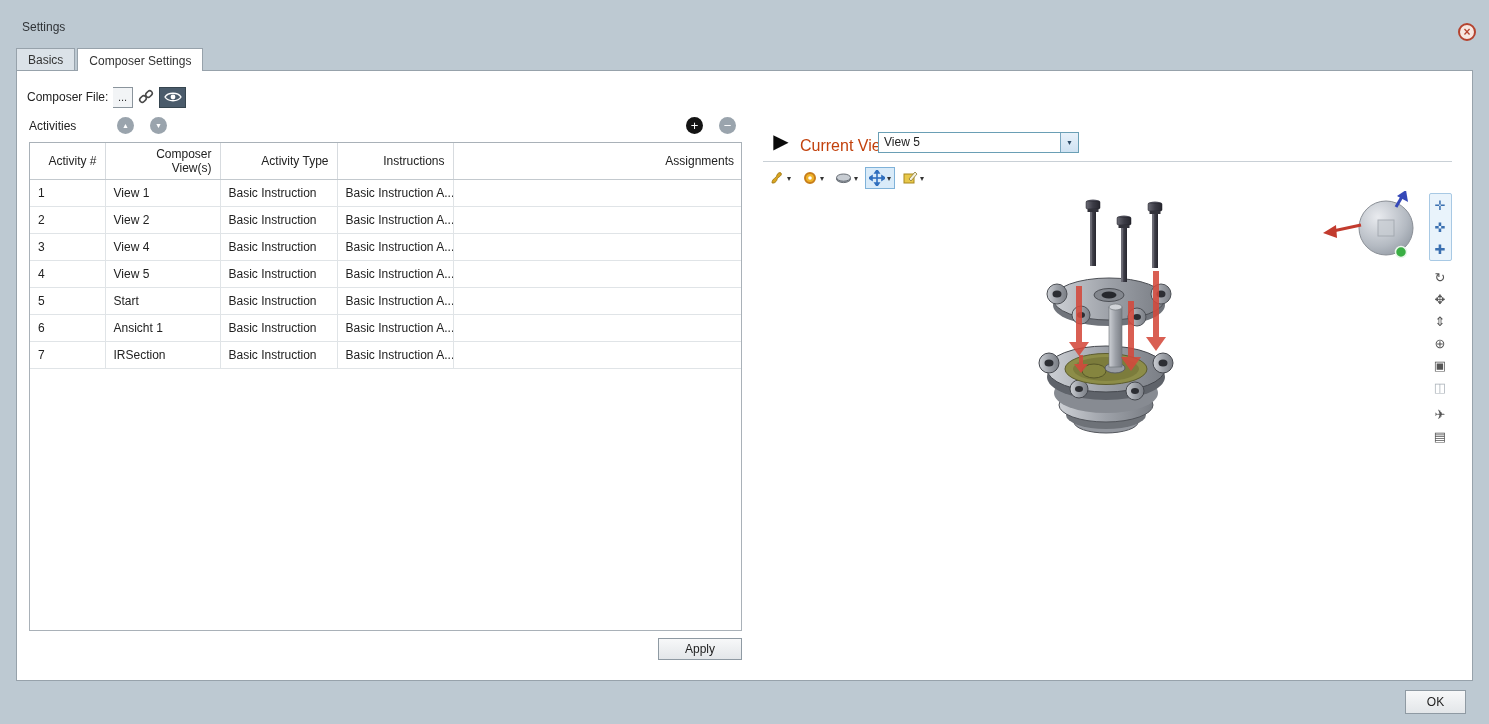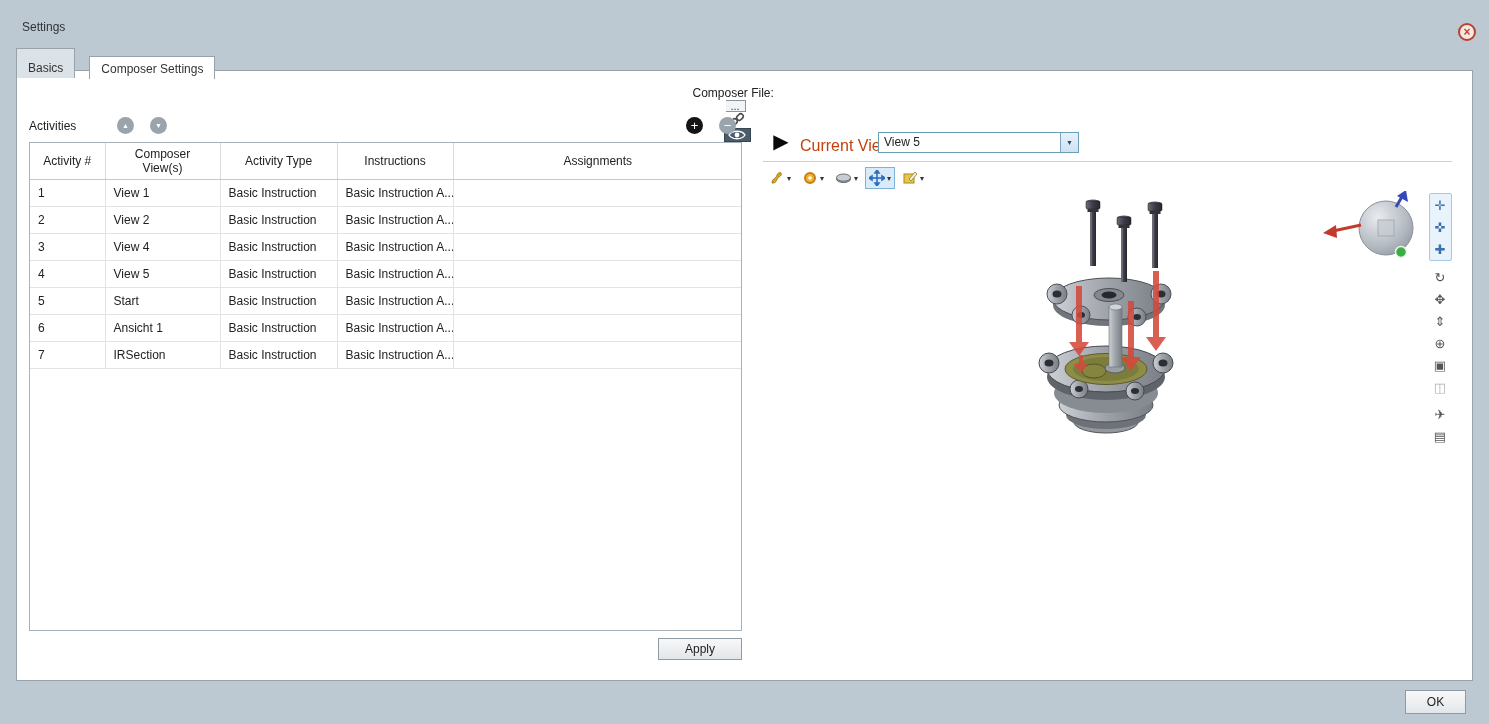--- a/index.html
+++ b/index.html
@@ -5,28 +5,28 @@
   * { box-sizing: border-box; margin: 0; padding: 0; }
   body { font-family: "Liberation Sans", "DejaVu Sans", sans-serif; }
   #app { position: relative; width: 1489px; height: 724px; background: #bdc9d2; overflow: hidden; }
 
   .win-title { position: absolute; left: 22px; top: 20px; font-size: 12px; color: #2f3337; }
   .close-btn { position: absolute; right: 13px; top: 23px; width: 18px; height: 18px; border-radius: 50%;
     background: #f7e7e1; border: 2px solid #b5432f; color: #b5432f; font-size: 12px; font-weight: bold;
     line-height: 14px; text-align: center; cursor: default; }
 
   .tabs { position: absolute; left: 16px; top: 48px; display: flex; align-items: flex-end; z-index: 3; }
-  .tab { font-size: 12px; color: #333; padding: 12px 11px 3px; background: #dbe2e8; border: 1px solid #97a2ab;
-    border-bottom: none; margin-right: 14px; }
+  .tab { font-size: 12px; color: #333; padding: 4px 11px 3px; background: #dbe2e8; border: 1px solid #97a2ab;
+    border-bottom: none; margin-right: 2px; }
   .tab.active { background: #ffffff; padding-top: 5px; margin-bottom: -1px; position: relative; z-index: 4; }
 
   .panel { position: absolute; left: 16px; top: 70px; width: 1457px; height: 611px; background: #fff;
     border: 1px solid #97a2ab; }
 
-  .file-row { position: absolute; left: 10px; top: 15px; right: 28px; height: 22px; display: flex; align-items: center; flex-direction: column; }
+  .file-row { position: absolute; left: 10px; top: 15px; right: 28px; height: 22px; display: flex; align-items: center; }
   .file-label { font-size: 12px; color: #222; width: 86px; flex: none; }
   .file-input { flex: 1; height: 21px; border: 1px solid #8a949c; font-size: 12px; padding: 0 5px;
     font-family: "Liberation Sans", "DejaVu Sans", sans-serif; color: #222; }
   .browse-btn { width: 20px; height: 21px; border: 1px solid #8a949c; border-left: none; background: #f2f4f6;
     font-size: 11px; color: #333; line-height: 10px; }
   .link-btn { width: 21px; height: 21px; border: none; background: transparent; margin-left: 2px;
     display: flex; align-items: center; justify-content: center; }
   .eye-btn { width: 27px; height: 21px; border: 1px solid #36454f; background: #4a5b6b; margin-left: 3px;
     display: flex; align-items: center; justify-content: center; }
 
@@ -34,21 +34,21 @@
   .circle-btn { position: absolute; width: 17px; height: 17px; border-radius: 50%; border: none; color: #fff;
     display: flex; align-items: center; justify-content: center; }
   .circle-btn.gray { background: #9aa4ad; }
   .circle-btn.black { background: #141414; }
   .circle-btn .arr { font-size: 7px; line-height: 1; }
   .circle-btn .pm { font-size: 13px; line-height: 1; margin-top: -1px; }
 
   .act-table-wrap { position: absolute; left: 12px; top: 71px; width: 713px; height: 489px;
     border: 1px solid #a9b1b8; overflow: hidden; }
   table.act { border-collapse: collapse; table-layout: fixed; width: 712px; font-size: 12px; color: #222; }
-  table.act th { font-weight: normal; text-align: center; padding: 4px 8px; height: 24px;
+  table.act th { font-weight: normal; text-align: right; padding: 4px 8px; height: 24px;
     border-right: 1px solid #d7dbdf; border-bottom: 1px solid #c3c9ce; background: #fff; }
   table.act td { padding: 4px 8px; height: 27px; border-right: 1px solid #e0e4e7; border-bottom: 1px solid #e0e4e7;
     white-space: nowrap; overflow: hidden; }
   table.act th:last-child, table.act td:last-child { border-right: none; }
 
   .btn { background: linear-gradient(#f7f8f9, #e3e6e9); border: 1px solid #8f9aa3; font-size: 12px; color: #222;
     font-family: "Liberation Sans", "DejaVu Sans", sans-serif; }
   .apply-btn { position: absolute; left: 641px; top: 567px; width: 84px; height: 22px; }
   .ok-btn { position: absolute; left: 1405px; top: 690px; width: 61px; height: 24px; }
 

